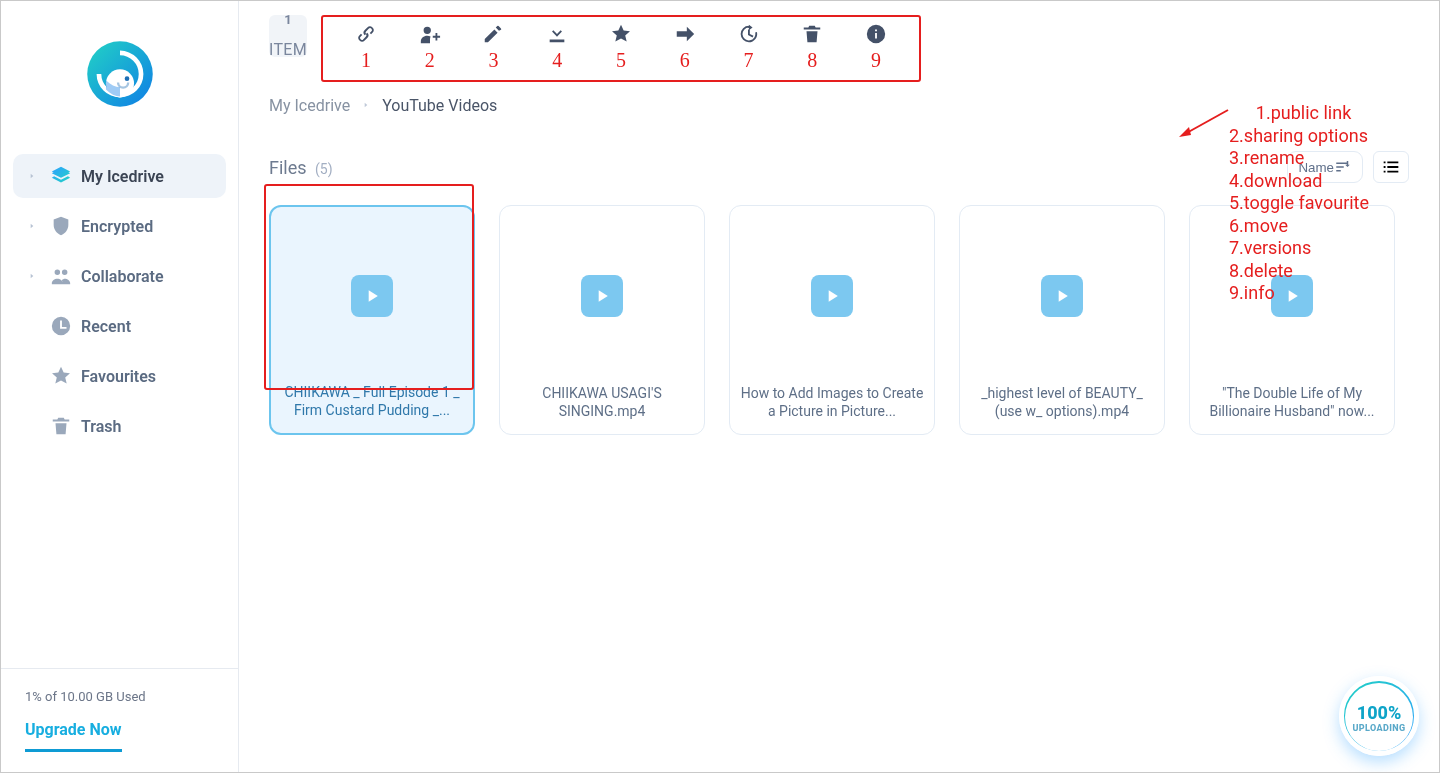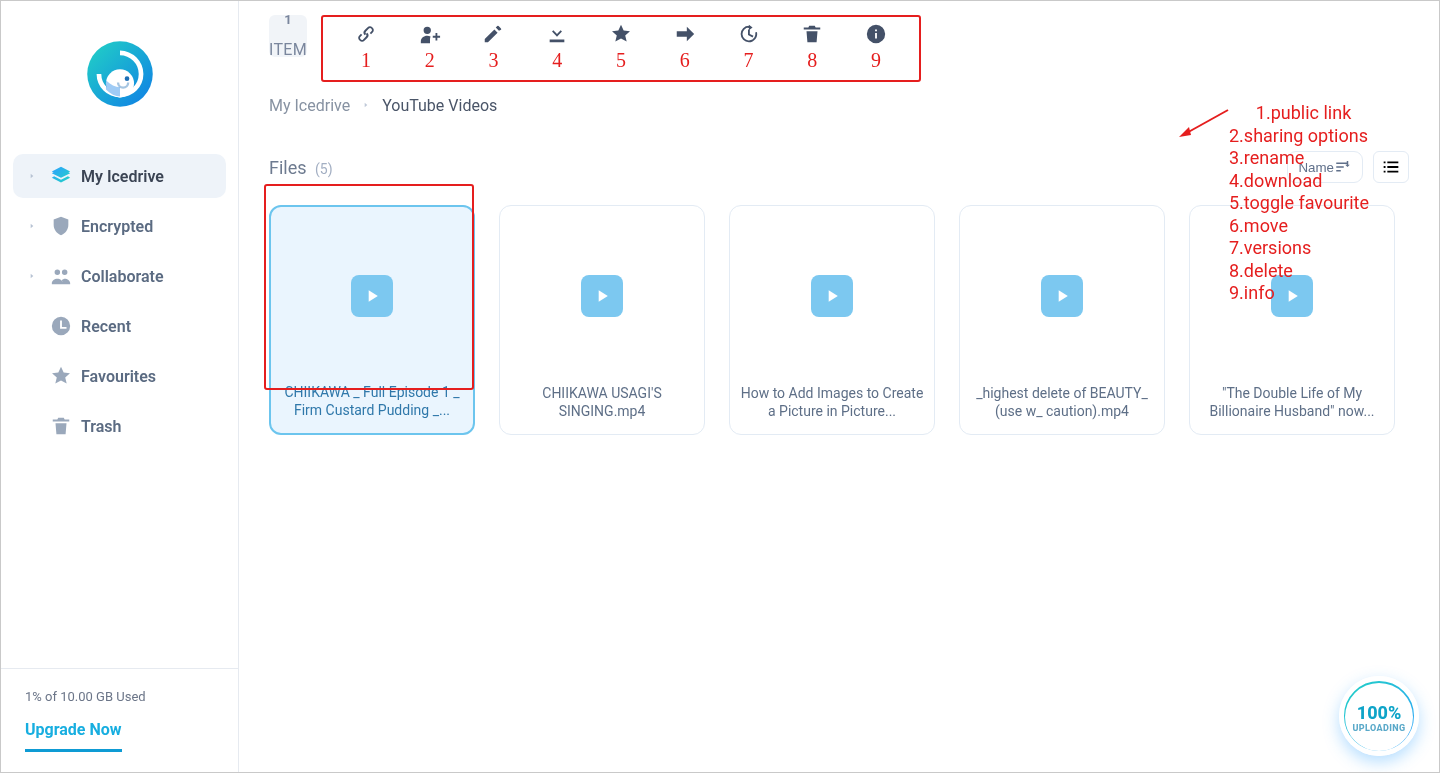--- a/index.html
+++ b/index.html
@@ -378,21 +378,21 @@
           <div class="title">How to Add Images to Create a Picture in Picture...</div>
         </div>
         <div class="tile">
           <div class="thumb">
               <div class="play-badge">
                 <svg width="20" height="20" fill="#fff">
                   <use href="#i-play"></use>
                 </svg>
               </div>
             </div>
-          <div class="title">_highest delete of BEAUTY_ (use w_ caution).mp4</div>
+          <div class="title">_highest level of BEAUTY_ (use w_ options).mp4</div>
         </div>
         <div class="tile">
           <div class="thumb">
               <div class="play-badge">
                 <svg width="20" height="20" fill="#fff">
                   <use href="#i-play"></use>
                 </svg>
               </div>
             </div>
           <div class="title">"The Double Life of My Billionaire Husband" now...</div>

